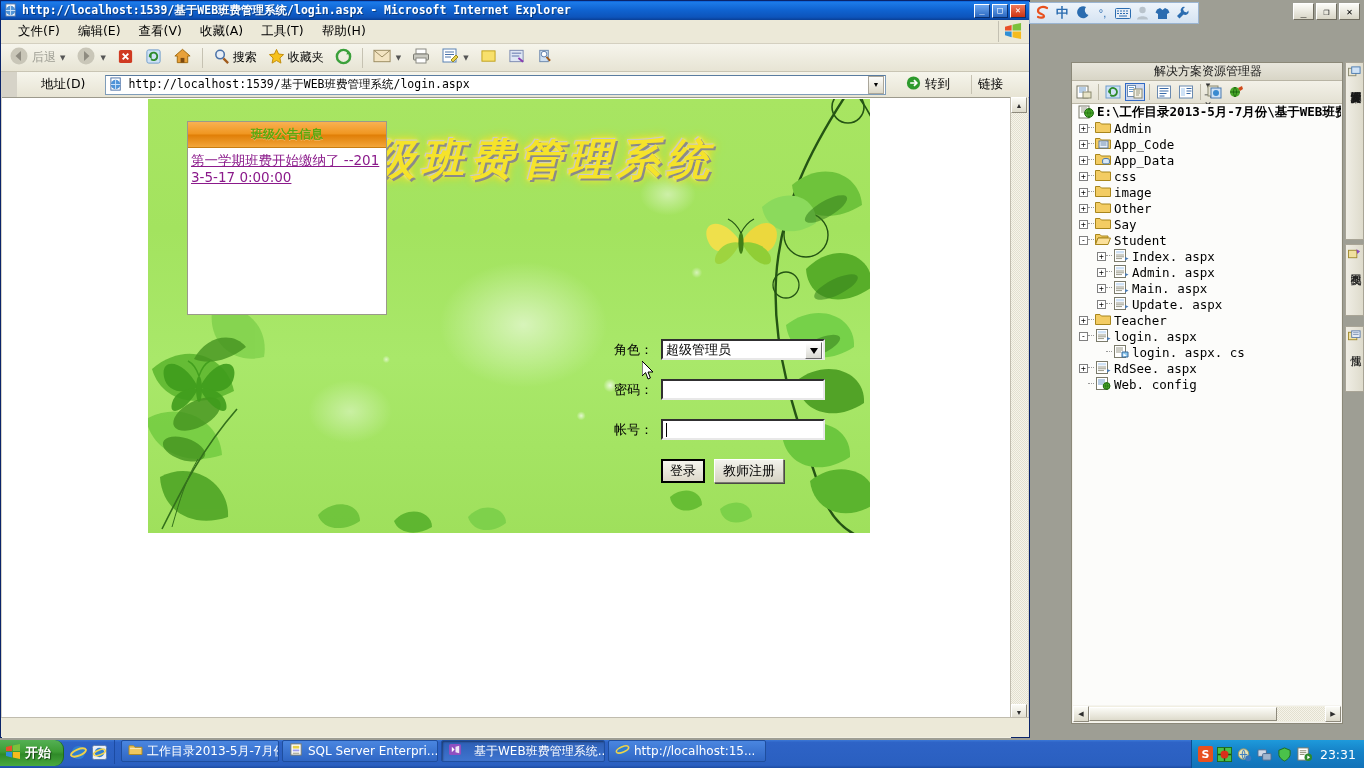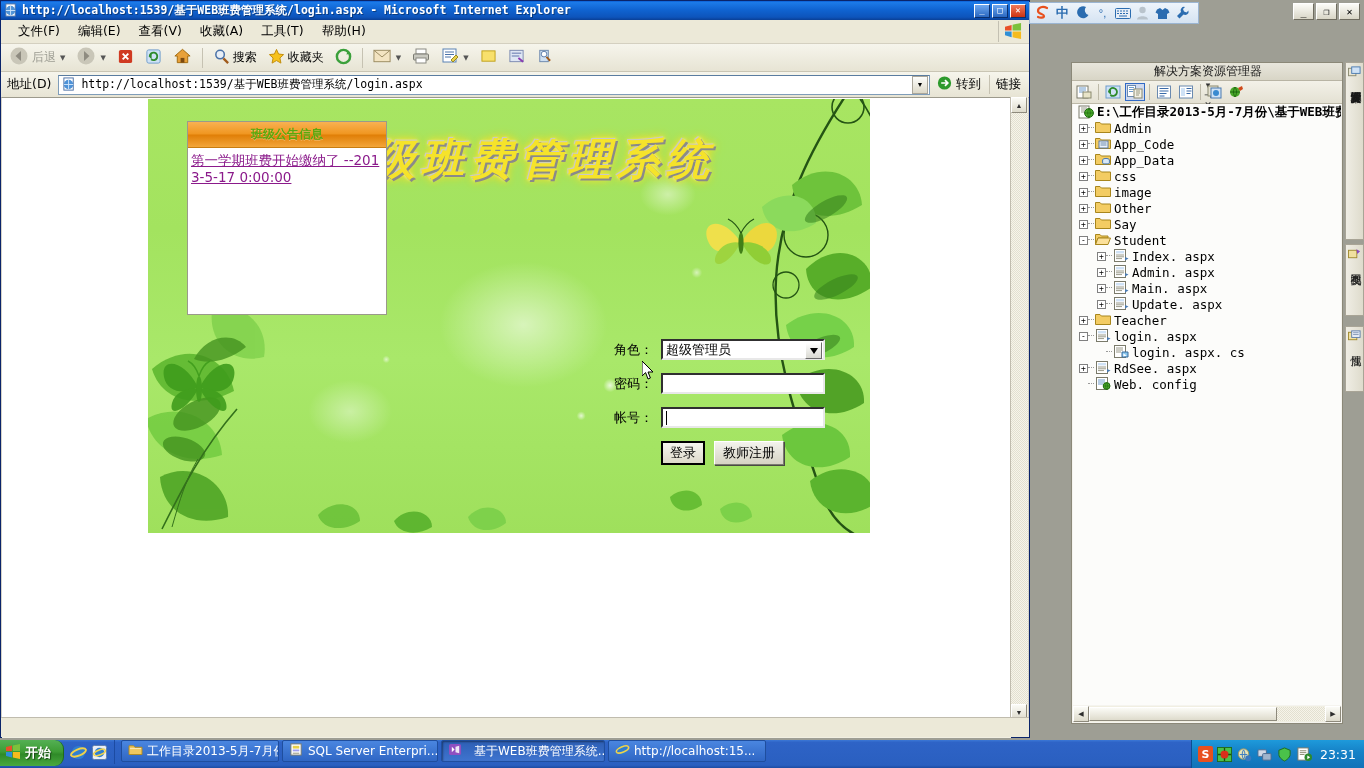--- a/index.html
+++ b/index.html
@@ -43,21 +43,21 @@
   .ie-toolbar{height:27px;background:linear-gradient(to bottom,#f6f5ec,#e7e4d4);
     border-bottom:1px solid #c9c5b4;display:flex;align-items:center;padding-left:3px;gap:1px;}
   .tbtn{display:flex;align-items:center;gap:3px;padding:2px 4px;height:22px;box-sizing:border-box;
     border:1px solid transparent;border-radius:2px;white-space:nowrap;font-size:12px;
     font-family:"DejaVu Sans","Liberation Sans",sans-serif;}
   .tbtn.disabled{color:#9d9d93;}
   .tsep{width:1px;height:20px;background:#c6c2b2;margin:0 4px;}
   .tarrow{font-size:7px;color:#555;margin-left:1px;}
 
   .ie-addressbar{height:25px;background:linear-gradient(to bottom,#f6f5ec,#e7e4d4);
-    border-bottom:1px solid #b4b0a0;display:flex;align-items:center;padding:0 2px;gap:3px;}
+    border-bottom:1px solid #b4b0a0;display:flex;align-items:center;padding:0 20px;gap:16px;margin-left:16px;}
   .addr-label{font-size:12.5px;padding:0 4px;white-space:nowrap;font-family:"DejaVu Sans","Liberation Sans",sans-serif;}
   .addr-input{flex:1 1 auto;height:20px;background:#ffffff;border:1px solid #7f9db9;
     border-top-color:#5a7ca0;display:flex;align-items:center;gap:4px;padding:0 1px;box-sizing:border-box;}
   .addr-input .txt{font-family:"DejaVu Sans Mono","Liberation Mono",monospace;font-size:11.5px;
     white-space:nowrap;overflow:hidden;flex:1 1 auto;color:#000;}
   .addr-drop{width:16px;height:18px;background:linear-gradient(to bottom,#fdfdfb,#ddd9c8);
     border:1px solid #aaa69a;display:flex;align-items:center;justify-content:center;
     font-size:7px;box-sizing:border-box;}
   .go-btn{display:flex;align-items:center;gap:3px;padding:1px 5px 1px 3px;white-space:nowrap;font-size:12.5px;font-family:"DejaVu Sans",sans-serif;}
   .links-btn{padding:1px 6px;white-space:nowrap;font-size:12.5px;border-left:1px solid #c6c2b2;font-family:"DejaVu Sans",sans-serif;}
@@ -94,21 +94,21 @@
 
   .banner-title{position:absolute;left:175px;top:32px;z-index:4;
     font-family:"DejaVu Sans","Liberation Sans",sans-serif;font-weight:bold;font-style:italic;
     font-size:43px;letter-spacing:6px;color:#f5e32a;white-space:nowrap;
     text-shadow:
       2px 2px 0 #8a8a8a, -1px -1px 0 #c9c9c9,
       0 0 3px #fff6a0, 0 0 7px #ffe93c, 0 0 12px #ffd000;
     -webkit-text-stroke:0px;}
 
   .login-form{position:absolute;left:445px;top:240px;z-index:6;}
-  .form-row{display:flex;align-items:center;margin-bottom:13px;justify-content:center;}
+  .form-row{display:flex;align-items:center;margin-bottom:19px;justify-content:center;}
   .form-label{width:60px;text-align:right;font-size:13px;color:#000;
     font-family:"DejaVu Sans","Liberation Sans",sans-serif;padding-right:8px;}
   .sel{width:164px;height:21px;background:#ffffff;border:2px inset #c8c8c8;border-color:#848284 #e8e8e8 #e8e8e8 #848284;
     display:flex;align-items:center;box-sizing:border-box;padding-left:3px;font-size:13px;
     font-family:"DejaVu Sans",sans-serif;position:relative;}
   .sel .arrowbox{position:absolute;right:1px;top:1px;width:17px;height:17px;
     background:linear-gradient(to bottom,#ffffff,#d9d9d2);border:1px solid #fff;
     border-right-color:#6b6b6b;border-bottom-color:#6b6b6b;display:flex;align-items:center;justify-content:center;box-sizing:border-box;}
   .txtbox{width:164px;height:21px;background:#ffffff;border:2px inset #c8c8c8;
     border-color:#848284 #e8e8e8 #e8e8e8 #848284;box-sizing:border-box;padding-left:3px;

